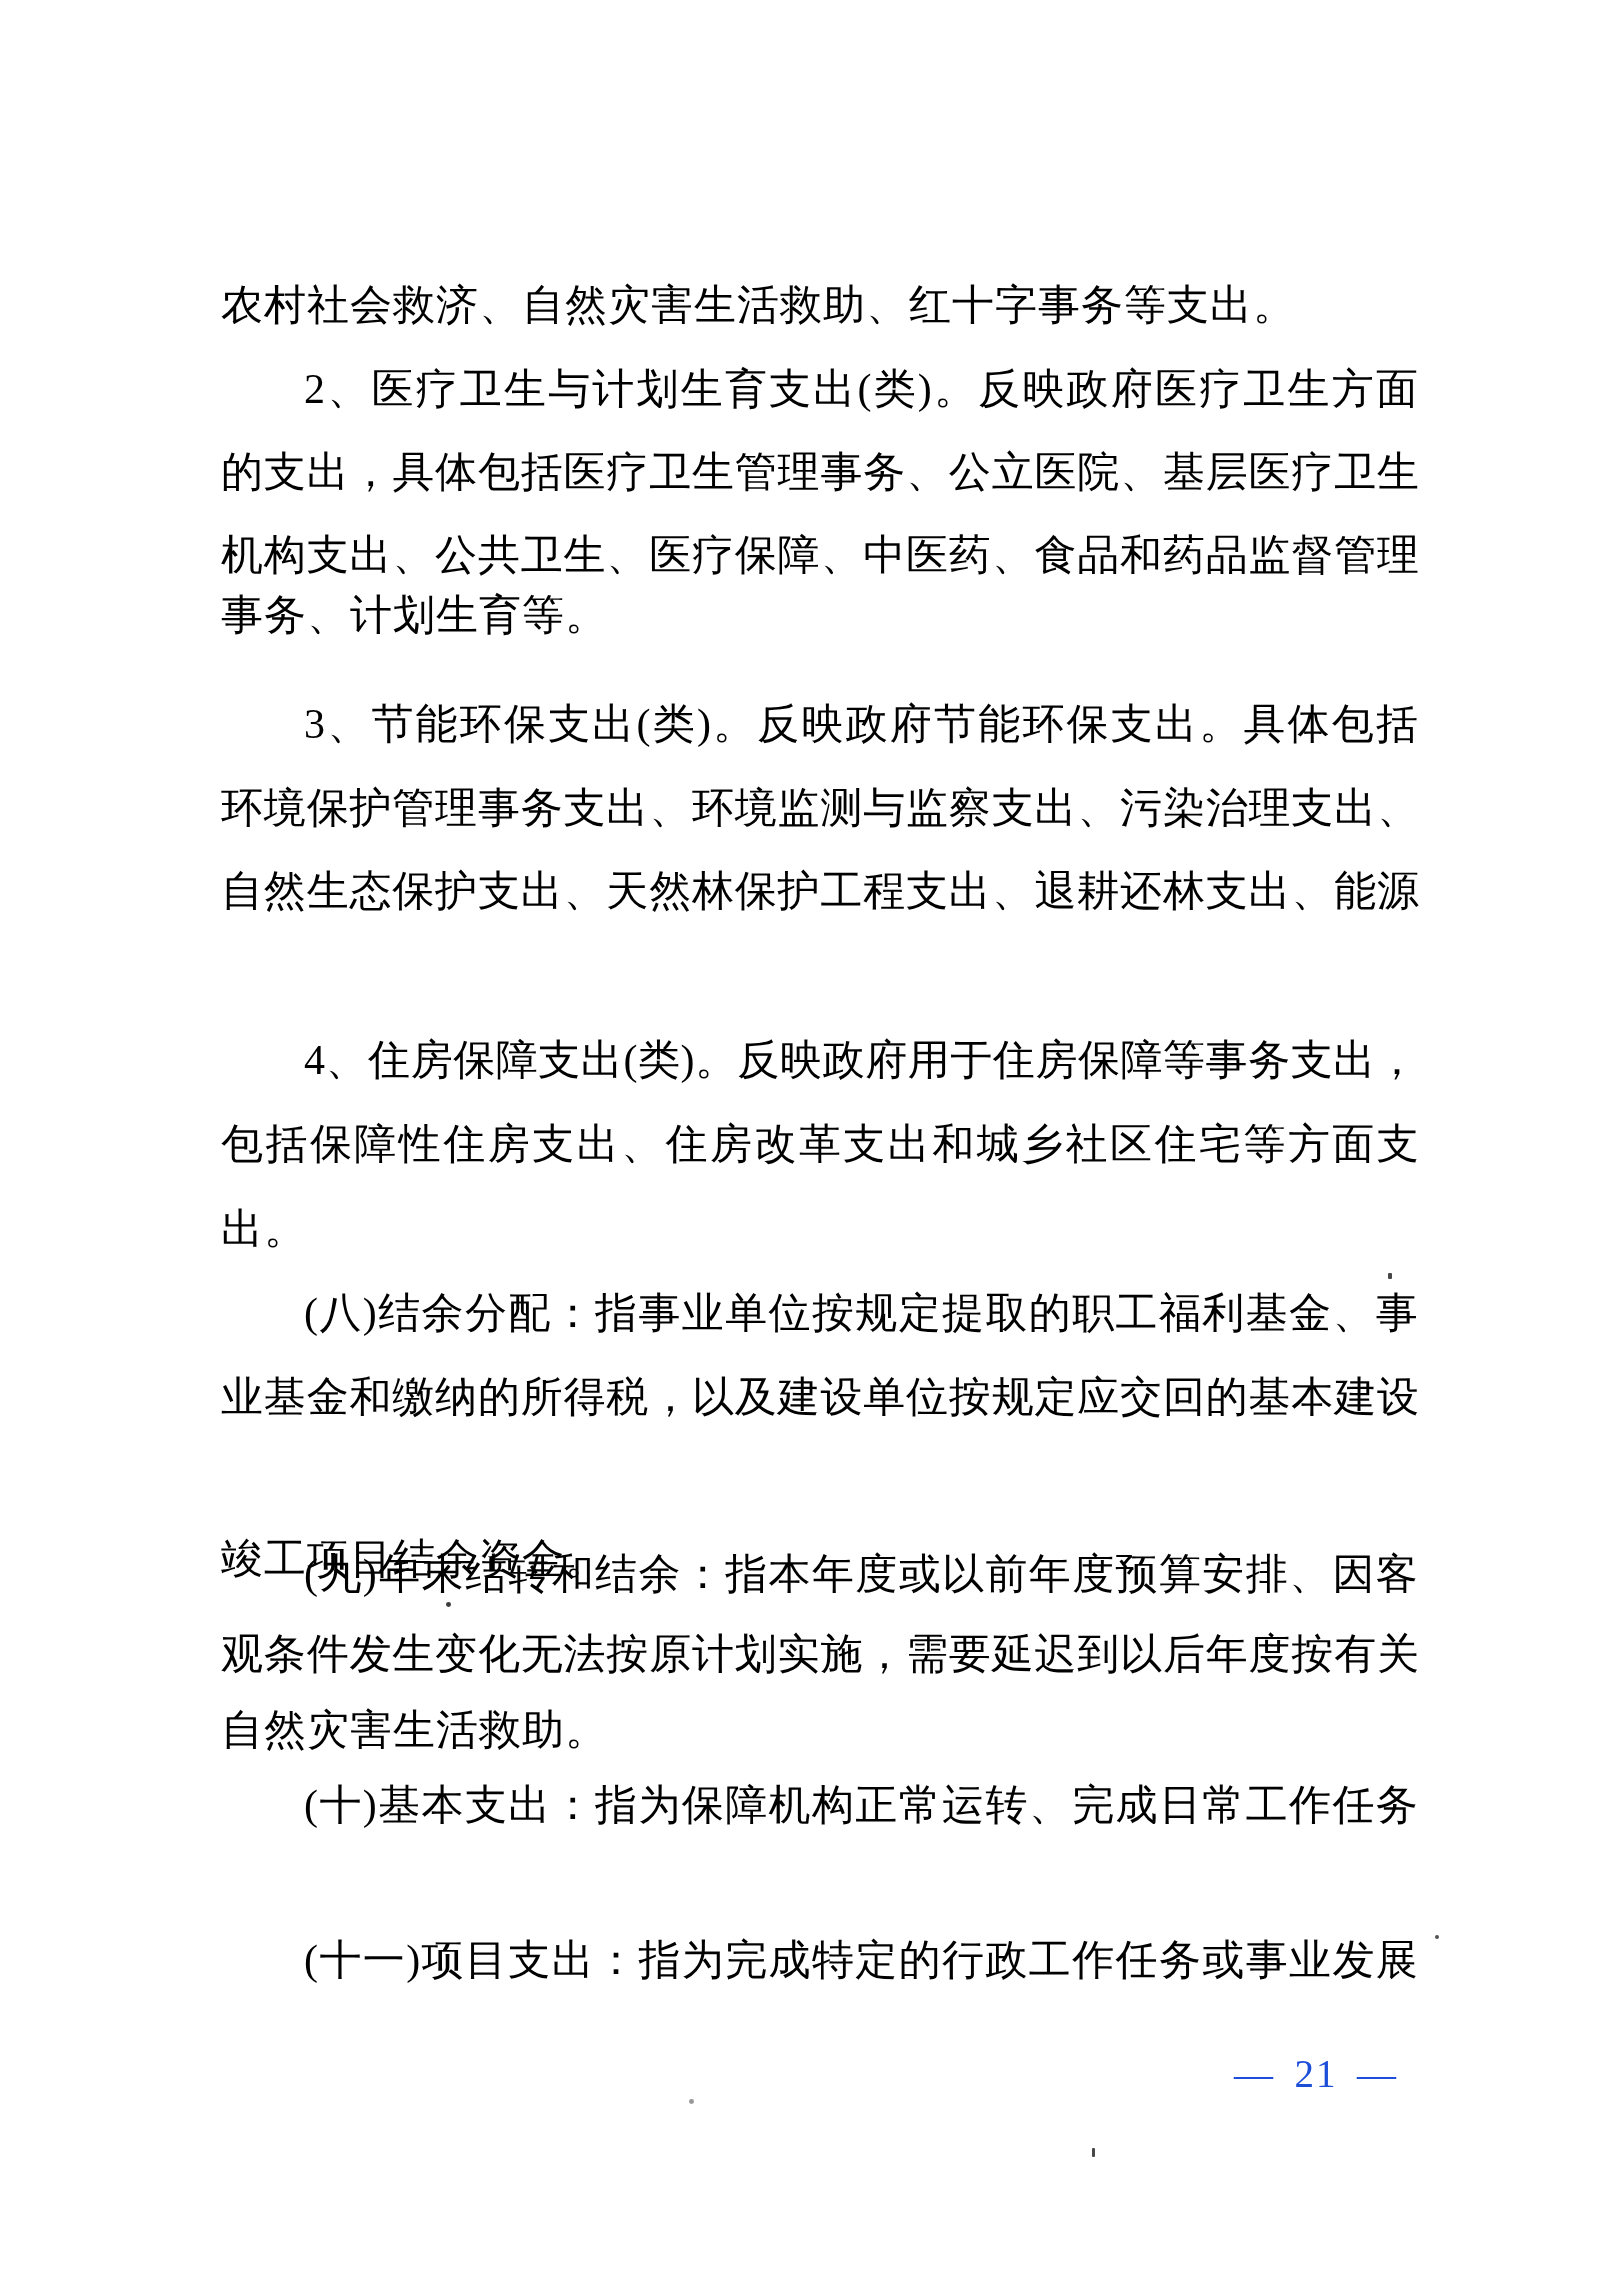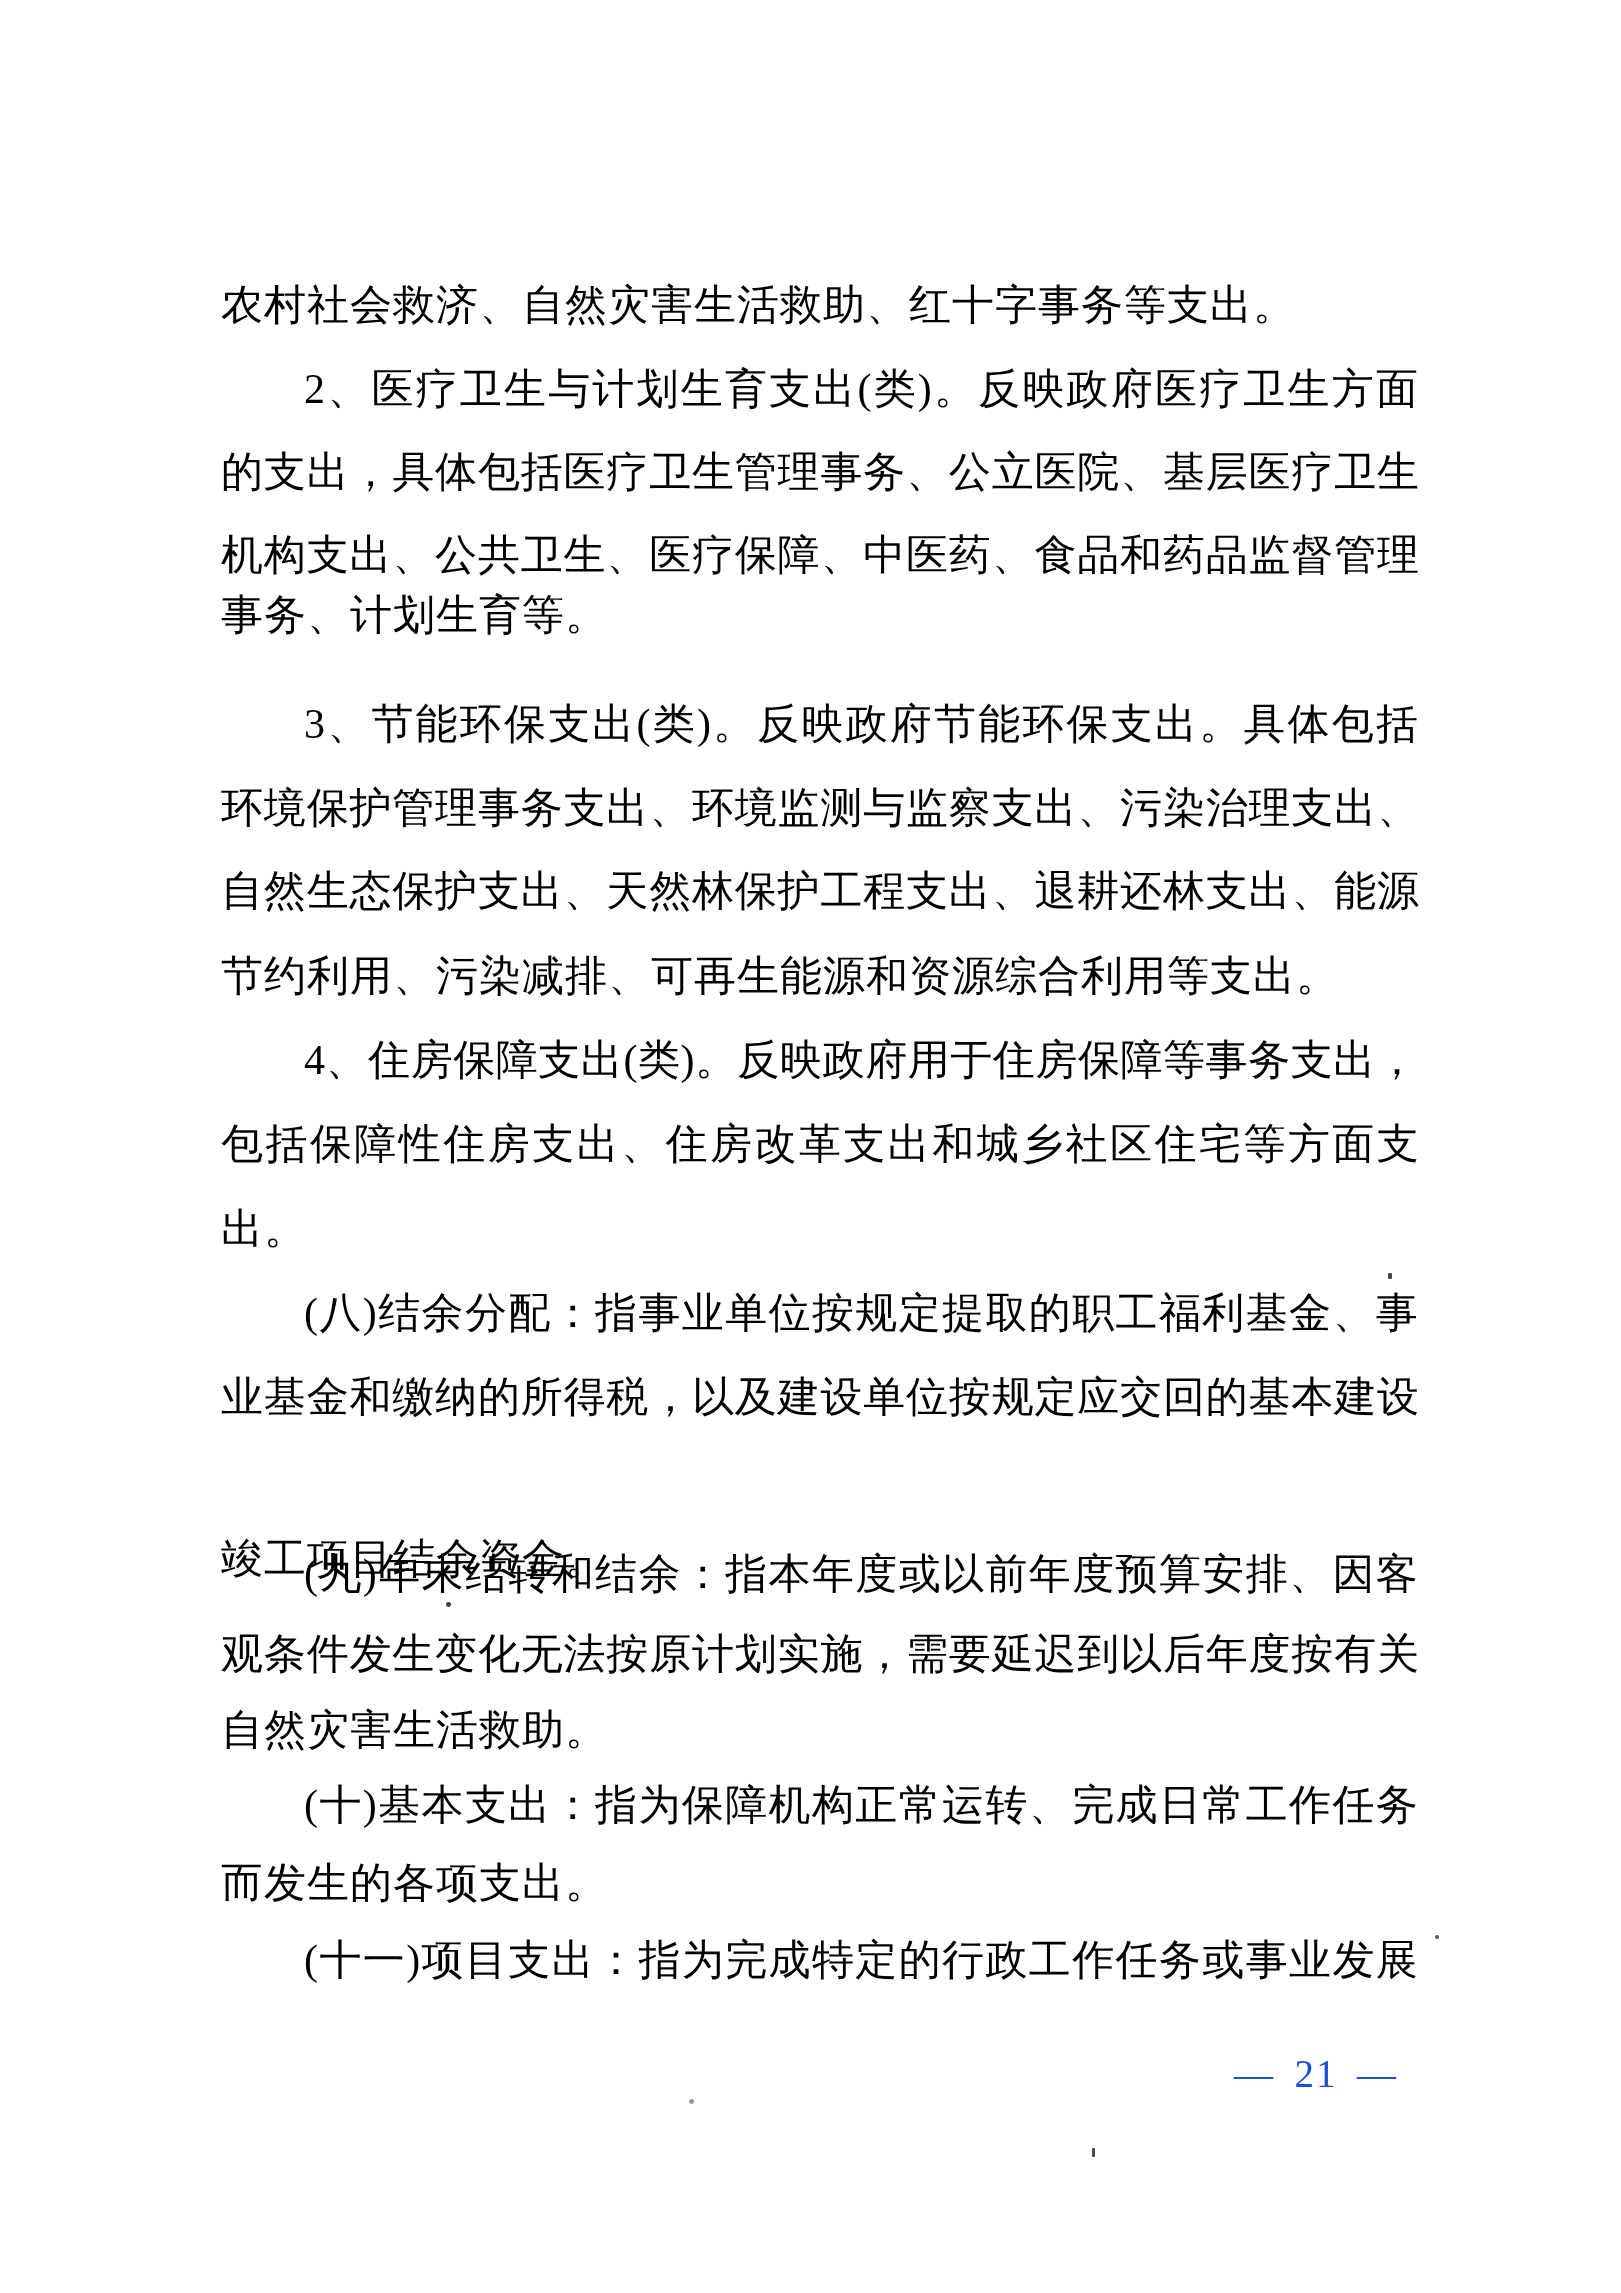--- a/index.html
+++ b/index.html
@@ -244,21 +244,20 @@
         <span>退</span>
         <span>耕</span>
         <span>还</span>
         <span>林</span>
         <span>支</span>
         <span>出</span>
         <span>、</span>
         <span>能</span>
         <span>源</span>
       </div>
-      <div class="line left" style="top: 953px;">节约利用、污染减排、可再生能源和资源综合利用等支出。</div>
       <div class="line justify indent" style="top: 1037px;">
         <span>4</span>
         <span>、</span>
         <span>住</span>
         <span>房</span>
         <span>保</span>
         <span>障</span>
         <span>支</span>
         <span>出</span>
         <span>(</span>
@@ -454,21 +453,20 @@
         <span>、</span>
         <span>完</span>
         <span>成</span>
         <span>日</span>
         <span>常</span>
         <span>工</span>
         <span>作</span>
         <span>任</span>
         <span>务</span>
       </div>
-      <div class="line left" style="top: 1860px;">而发生的各项支出。</div>
       <div class="line justify indent" style="top: 1937px;">
         <span>(</span>
         <span>十</span>
         <span>一</span>
         <span>)</span>
         <span>项</span>
         <span>目</span>
         <span>支</span>
         <span>出</span>
         <span>：</span>

